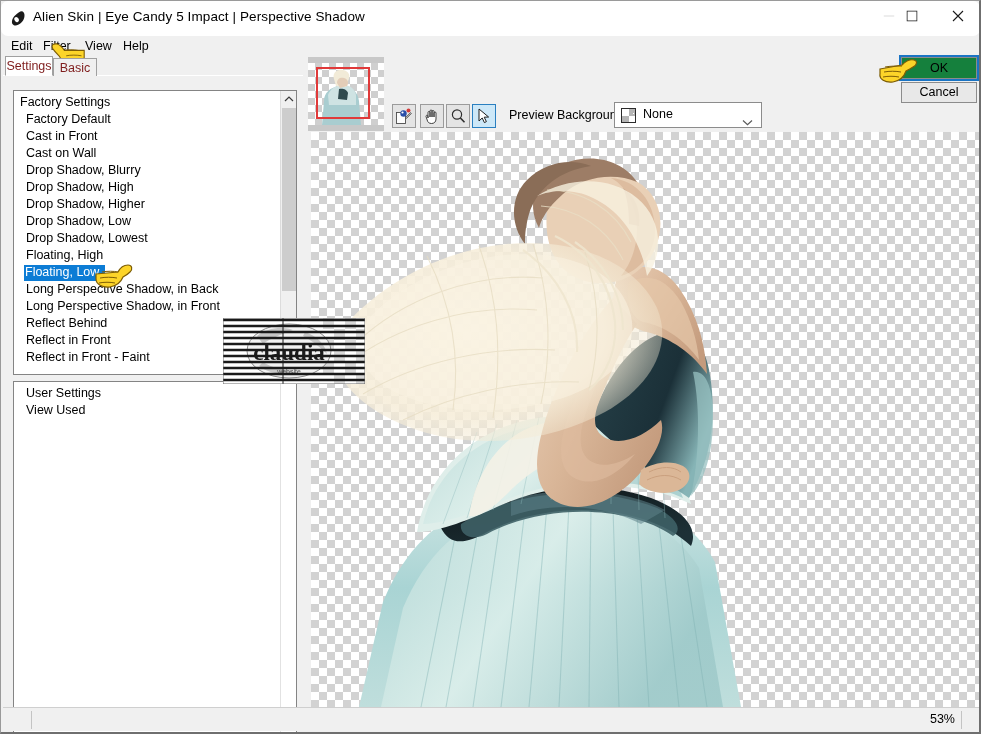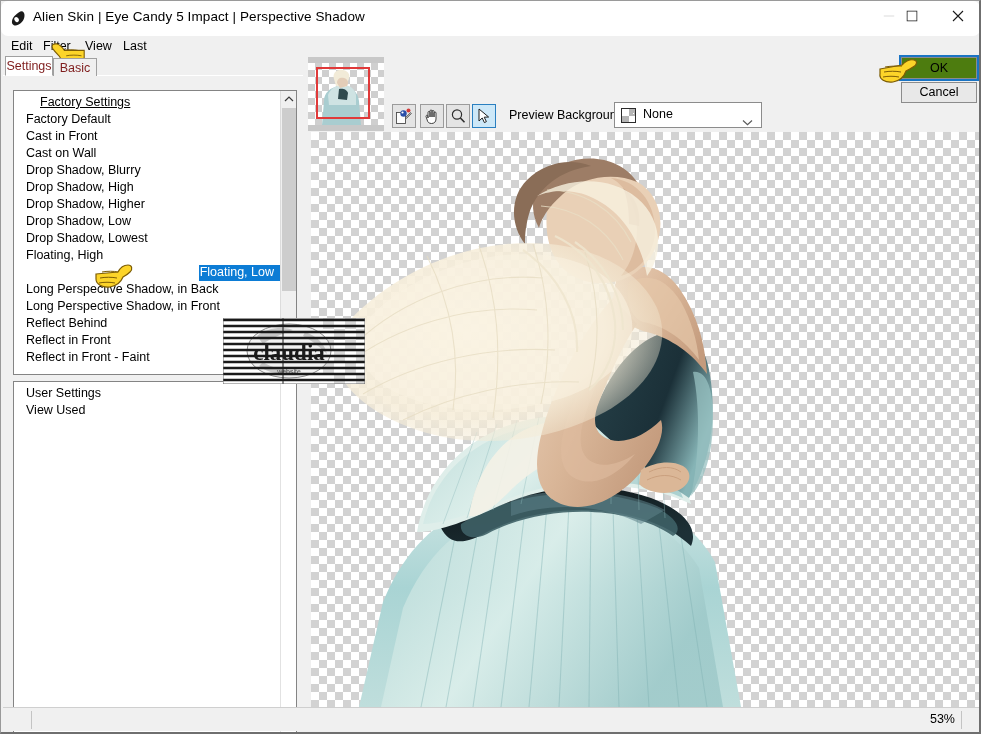--- a/index.html
+++ b/index.html
@@ -120,21 +120,21 @@
   }
   .preset-row {
     height: 17px;
     font-size: 12.5px;
     line-height: 16px;
     padding-left: 12px;
     color: #000;
     white-space: nowrap;
     cursor: default;
   }
-  .preset-row.group { padding-left: 26px; text-decoration: underline; }
+  .preset-row.group { padding-left: 6px; }
   .preset-row.selected {
     background: #0c7cd5;
     color: #ffffff;
     display: inline-block;
     padding-right: 6px;
     margin-left: 10px;
     padding-left: 1px;
     height: 16px;
     line-height: 15px;
   }
@@ -247,21 +247,21 @@
   #preview-bg-value {
     position: absolute; left: 28px; top: 4px;
     font-size: 12.5px; color: #000;
   }
   #preview-bg-arrow { position: absolute; right: 8px; top: 9px; }
 
   
   #ok-button {
     position: absolute; left: 900px; top: 56px;
     width: 76px; height: 22px;
-    background: #4d7c0f;
+    background: #15803d;
     border: 1px solid #8c8c8c;
     outline: 2px solid #1a74c4;
     font-size: 12.5px; line-height: 20px; text-align: center;
     color: #000; cursor: default;
   }
   #cancel-button {
     position: absolute; left: 900px; top: 81px;
     width: 76px; height: 21px;
     background: #e8e8e8;
     border: 1px solid #8c8c8c;
@@ -345,21 +345,21 @@
       <svg width="12" height="12" viewBox="0 0 12 12">
           <path d="M1 1 L11 11 M11 1 L1 11" stroke="#1a1a1a" stroke-width="1.1" fill="none"></path>
         </svg>
     </div>
   </div>
 
   <div id="menu-bar">
     <span class="menu-item" id="menu-edit">Edit</span>
     <span class="menu-item" id="menu-filter">Filter</span>
     <span class="menu-item" id="menu-view">View</span>
-    <span class="menu-item" id="menu-help">Last</span>
+    <span class="menu-item" id="menu-help">Help</span>
   </div>
 
   <div id="tab-strip">
     <div class="tab" id="tab-settings">Settings</div>
     <div class="tab" id="tab-basic">Basic</div>
   </div>
 
   <div id="settings-panel">
 
     <div id="preset-list-box">
@@ -367,21 +367,21 @@
           <div class="preset-row group">Factory Settings</div>
           <div class="preset-row">Factory Default</div>
           <div class="preset-row">Cast in Front</div>
           <div class="preset-row">Cast on Wall</div>
           <div class="preset-row">Drop Shadow, Blurry</div>
           <div class="preset-row">Drop Shadow, High</div>
           <div class="preset-row">Drop Shadow, Higher</div>
           <div class="preset-row">Drop Shadow, Low</div>
           <div class="preset-row">Drop Shadow, Lowest</div>
           <div class="preset-row">Floating, High</div>
-          <div class="preset-row" style="padding-left: 0px; text-align: right;"><span class="preset-row selected">Floating, Low</span></div>
+          <div class="preset-row" style="padding-left: 0px;"><span class="preset-row selected">Floating, Low</span></div>
           <div class="preset-row">Long Perspective Shadow, in Back</div>
           <div class="preset-row">Long Perspective Shadow, in Front</div>
           <div class="preset-row">Reflect Behind</div>
           <div class="preset-row">Reflect in Front</div>
           <div class="preset-row">Reflect in Front - Faint</div>
         </div>
       <div id="preset-scrollbar">
         <div id="preset-sb-up">
           <svg width="10" height="6" viewBox="0 0 10 6">
               <path d="M1 5 L5 1 L9 5" stroke="#3c3c3c" stroke-width="1.2" fill="none"></path>

